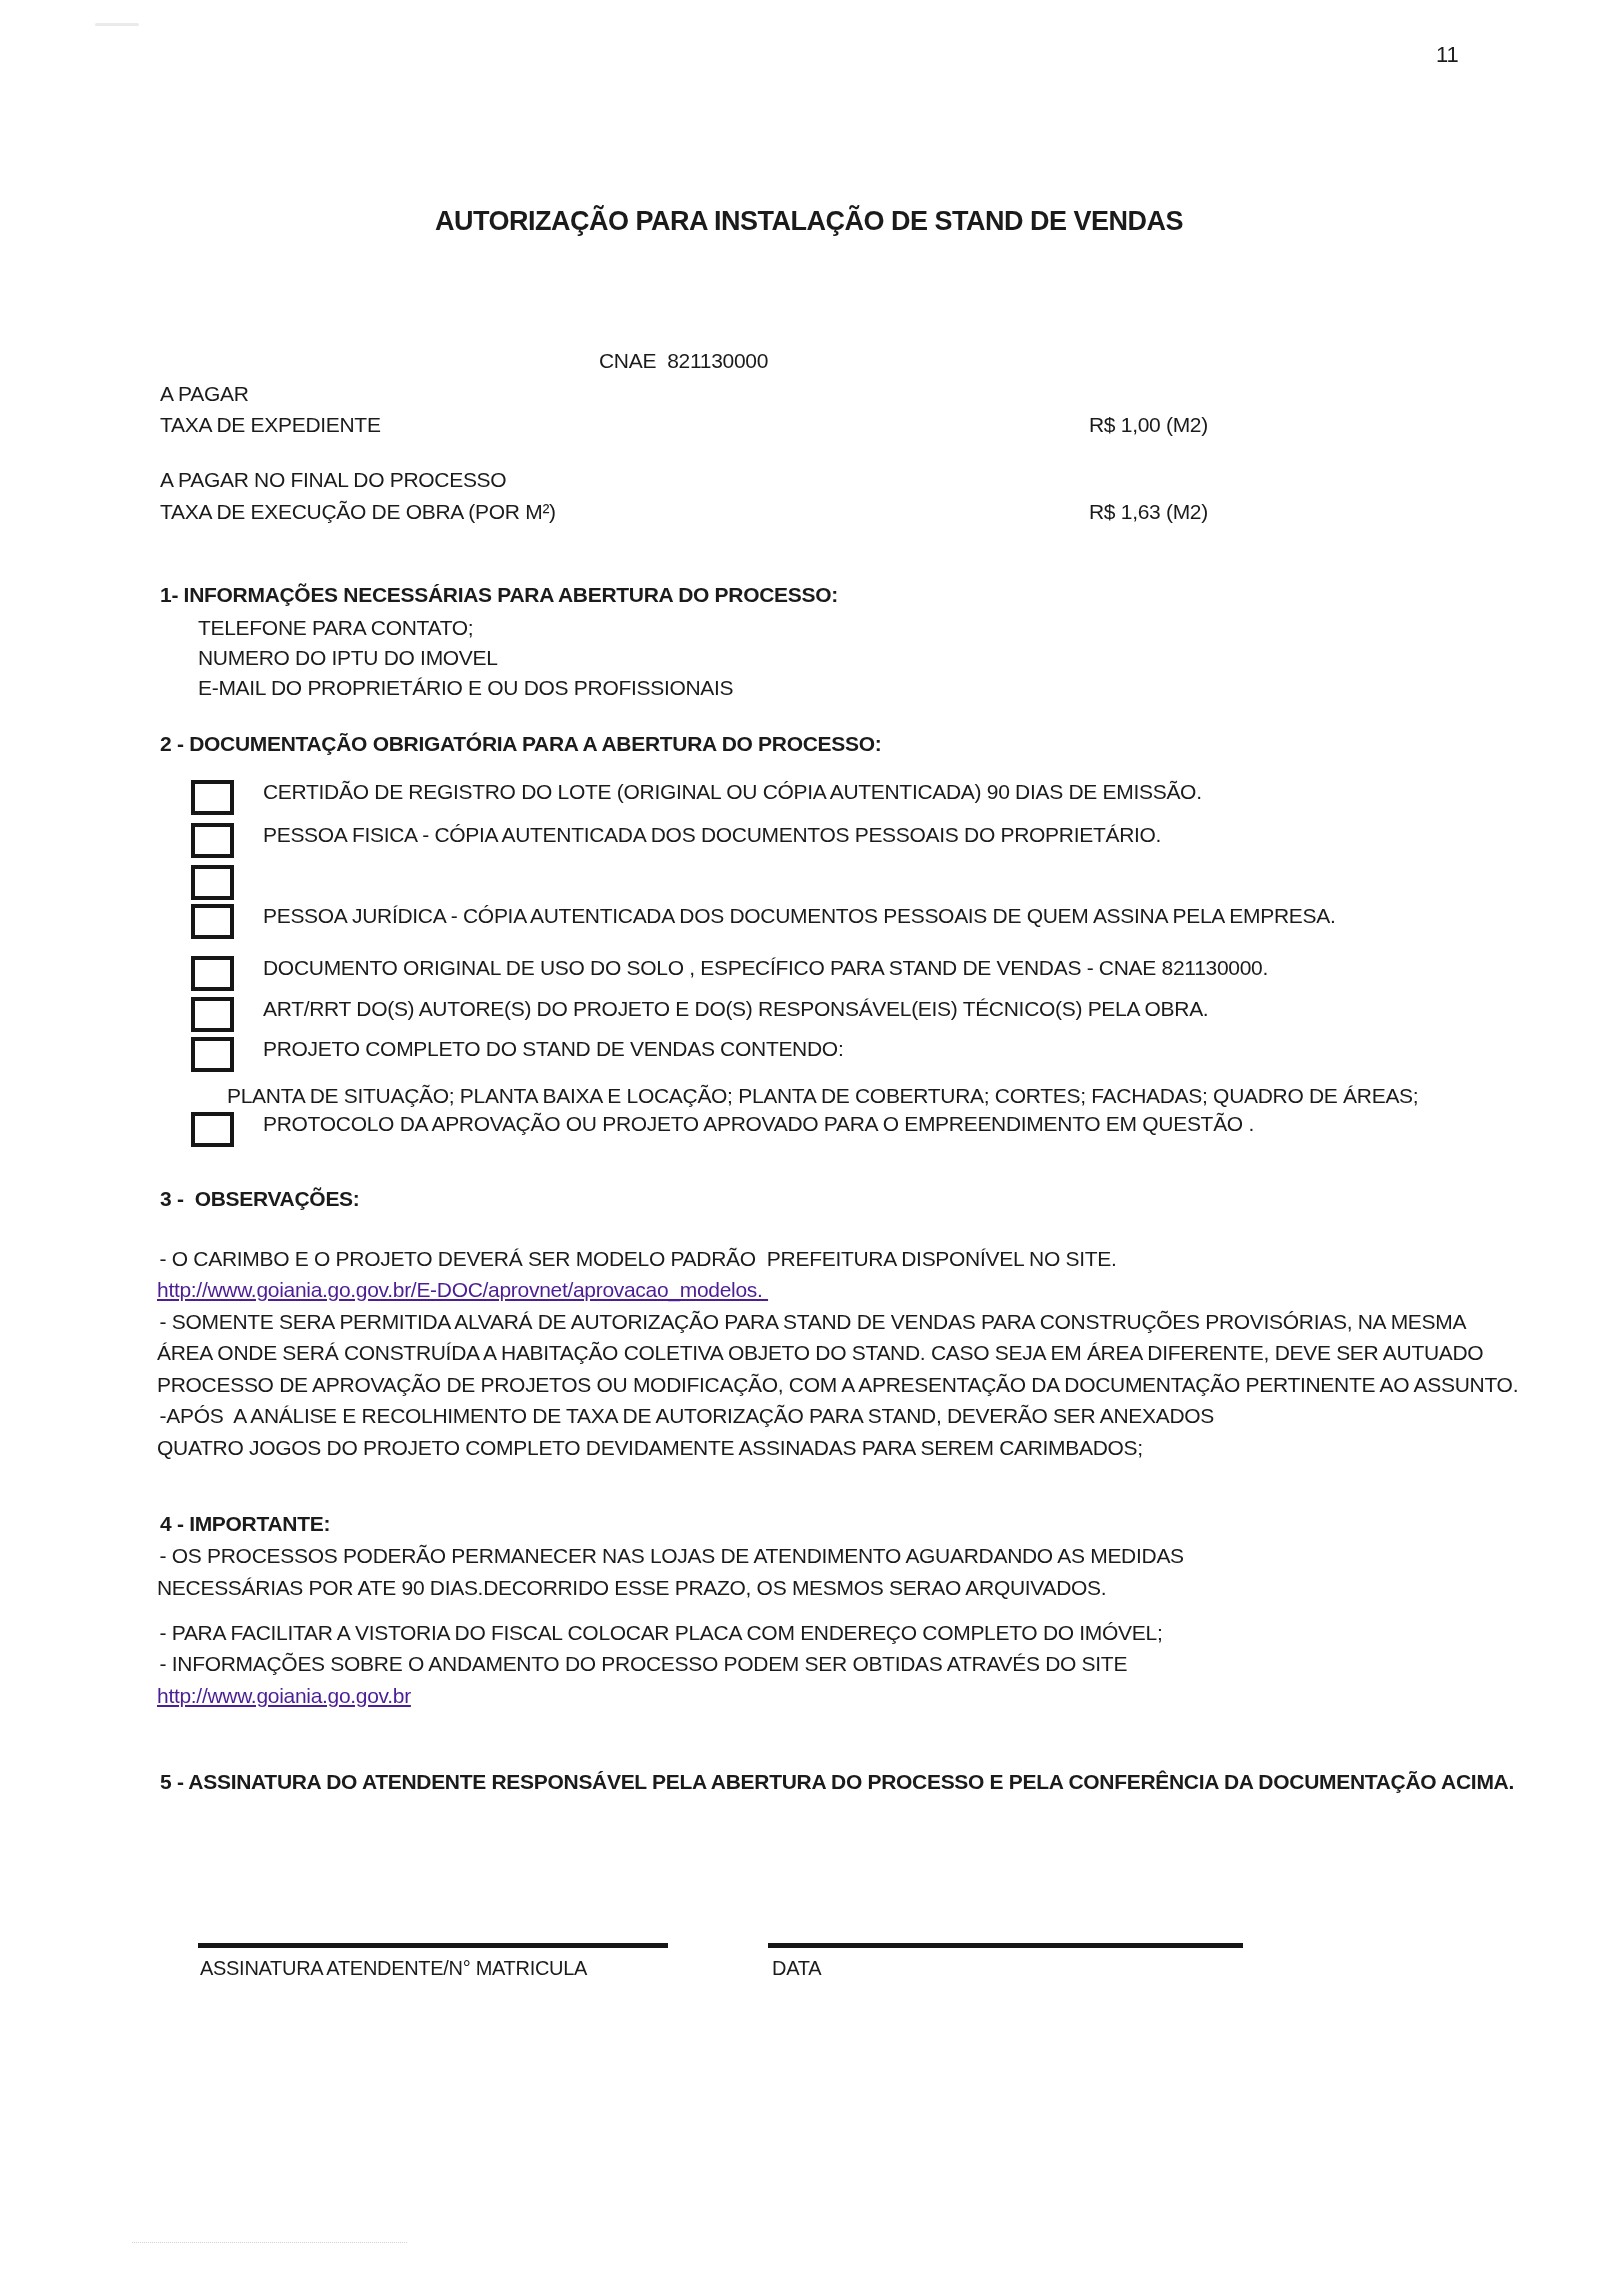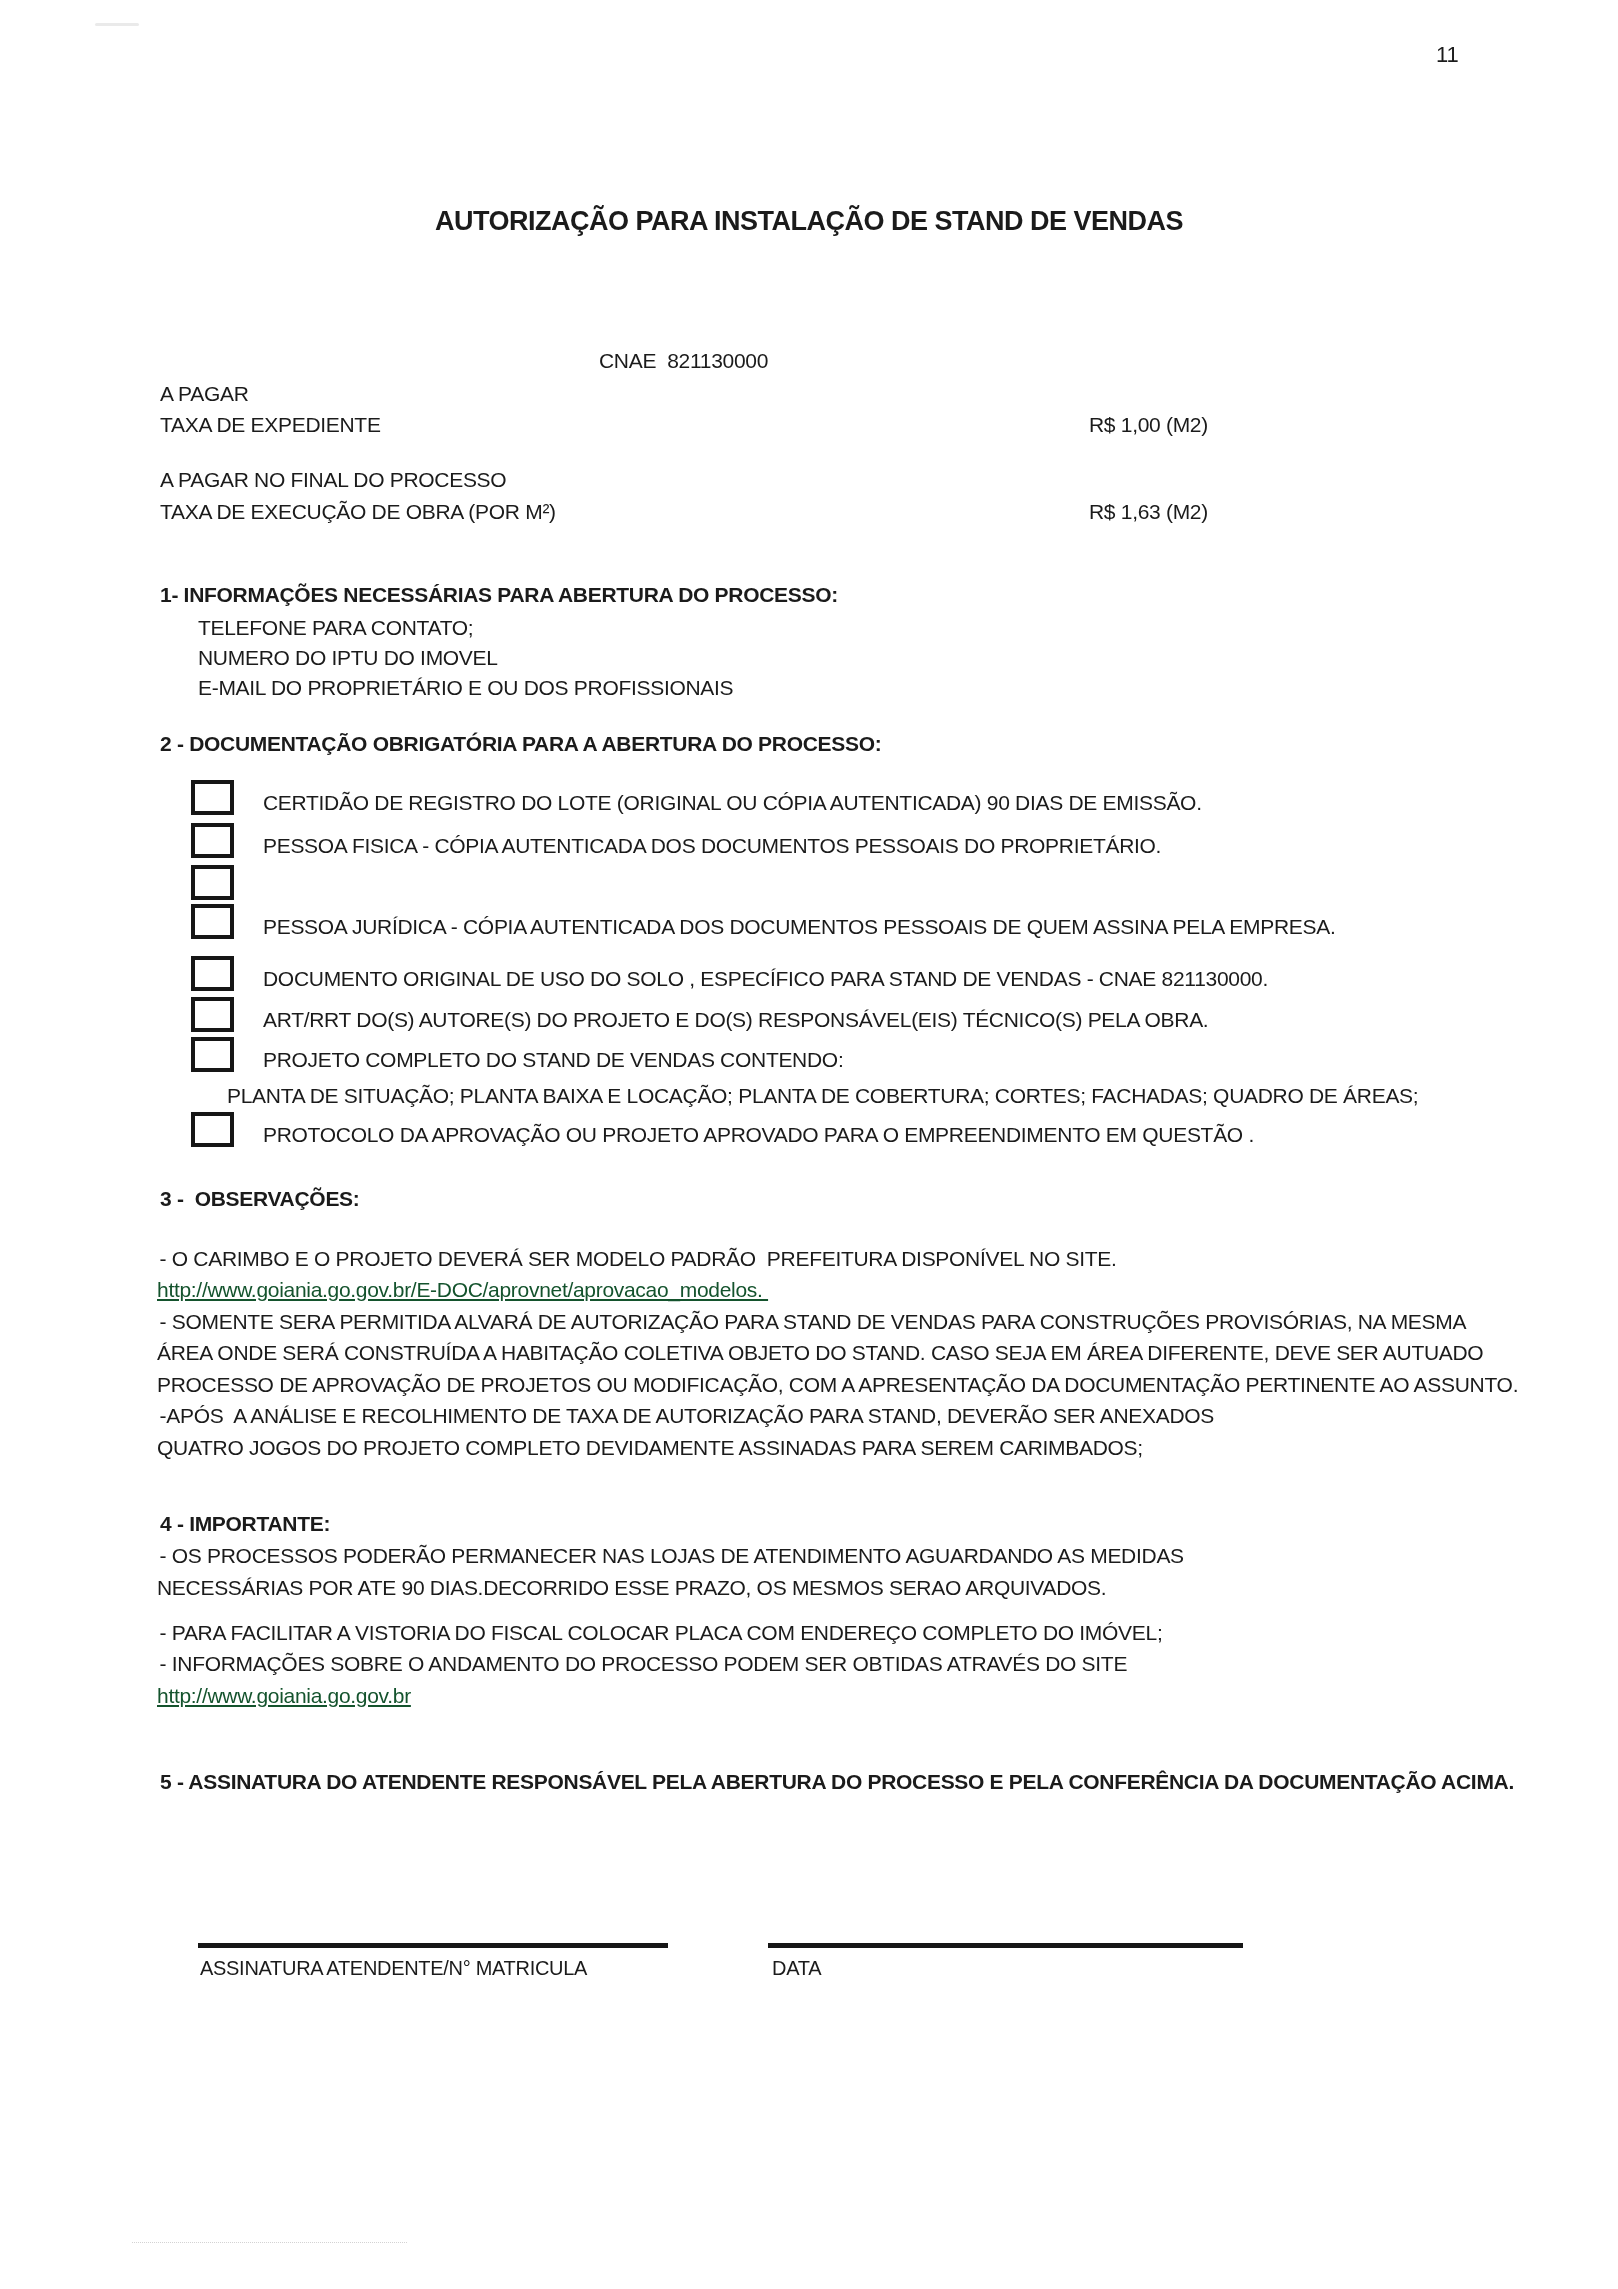--- a/index.html
+++ b/index.html
@@ -6,25 +6,25 @@
   body{
     width:1618px;height:2289px;position:relative;background:#ffffff;
     font-family:"Liberation Sans","DejaVu Sans",sans-serif;
     color:#1b1b1b;letter-spacing:-0.3px;overflow:hidden;
   }
   .t{position:absolute;font-size:21px;line-height:25px;white-space:pre;}
   .b{font-weight:bold;}
   .title{position:absolute;top:206px;left:0;width:100%;text-align:center;
          font-size:27px;font-weight:bold;letter-spacing:-0.5px;white-space:pre;}
   .pagenum{position:absolute;top:42px;left:1436px;font-size:22px;letter-spacing:0;}
-  .chk-row{position:absolute;left:154px;display:flex;align-items:flex-end;padding-left:37px;}
+  .chk-row{position:absolute;left:154px;display:flex;align-items:flex-start;padding-left:37px;}
   .chk-box{width:43px;height:35px;border:4.8px solid #161616;box-sizing:border-box;
            margin-right:29px;flex:0 0 auto;background:#fff;}
   .chk-label{font-size:21px;white-space:pre;}
-  .link{color:#14532d;text-decoration:underline;cursor:pointer;}
+  .link{color:#4c1d95;text-decoration:underline;cursor:pointer;}
   .sigline{position:absolute;height:4.8px;background:#161616;}
   .artifact-top{position:absolute;top:23px;left:95px;width:44px;height:2.9px;
                 background:rgba(170,170,170,0.25);border-radius:1.9px;}
   .artifact-bottom{position:absolute;top:2242px;left:132px;width:275px;height:0;
                    border-top:1.9px dotted rgba(110,110,110,0.30);}
 </style>
 </head>
 <body>
 
 <div class="artifact-top"></div>

